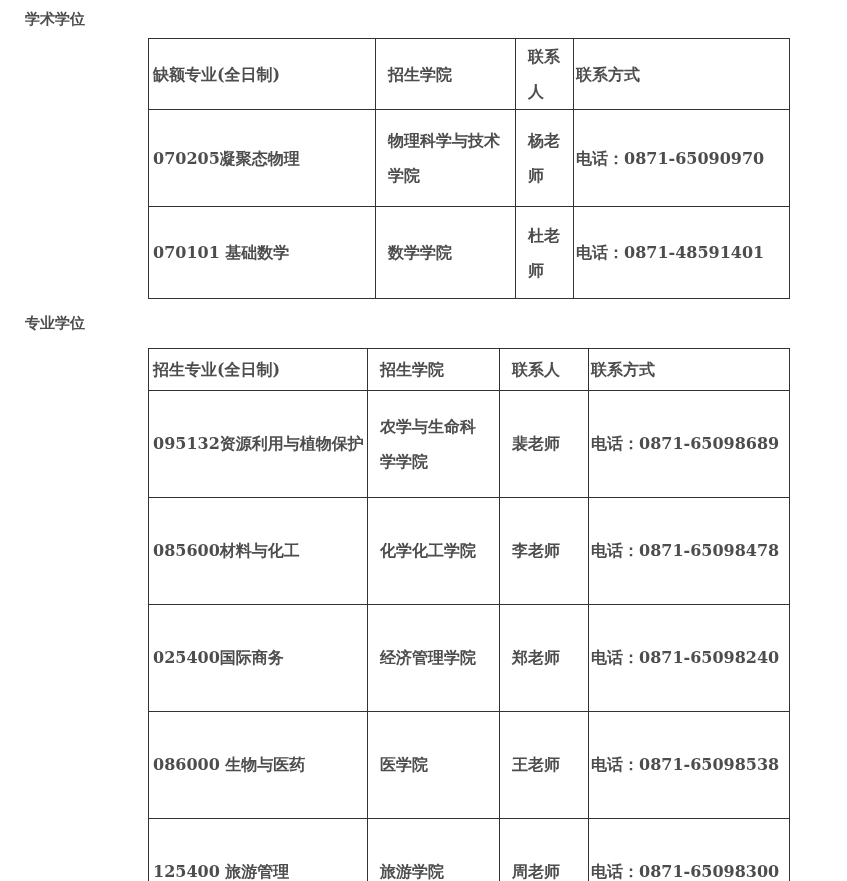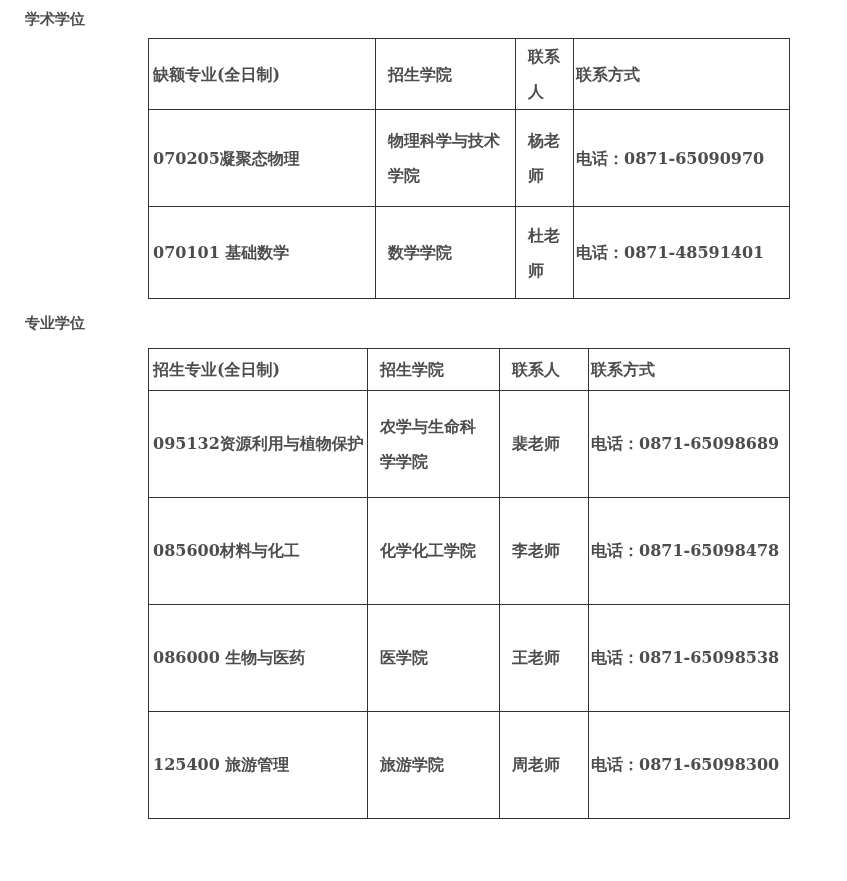--- a/index.html
+++ b/index.html
@@ -136,20 +136,26 @@
           <td class="c3">裴老师</td>
           <td class="c4">电话：0871-65098689</td>
         </tr>
         <tr>
           <td class="c1">085600材料与化工</td>
           <td class="c2">化学化工学院</td>
           <td class="c3">李老师</td>
           <td class="c4">电话：0871-65098478</td>
         </tr>
         <tr>
+          <td class="c1">025400国际商务</td>
+          <td class="c2">经济管理学院</td>
+          <td class="c3">郑老师</td>
+          <td class="c4">电话：0871-65098240</td>
+        </tr>
+        <tr>
           <td class="c1">086000 生物与医药</td>
           <td class="c2">医学院</td>
           <td class="c3">王老师</td>
           <td class="c4">电话：0871-65098538</td>
         </tr>
         <tr>
           <td class="c1">125400 旅游管理</td>
           <td class="c2">旅游学院</td>
           <td class="c3">周老师</td>
           <td class="c4">电话：0871-65098300</td>

